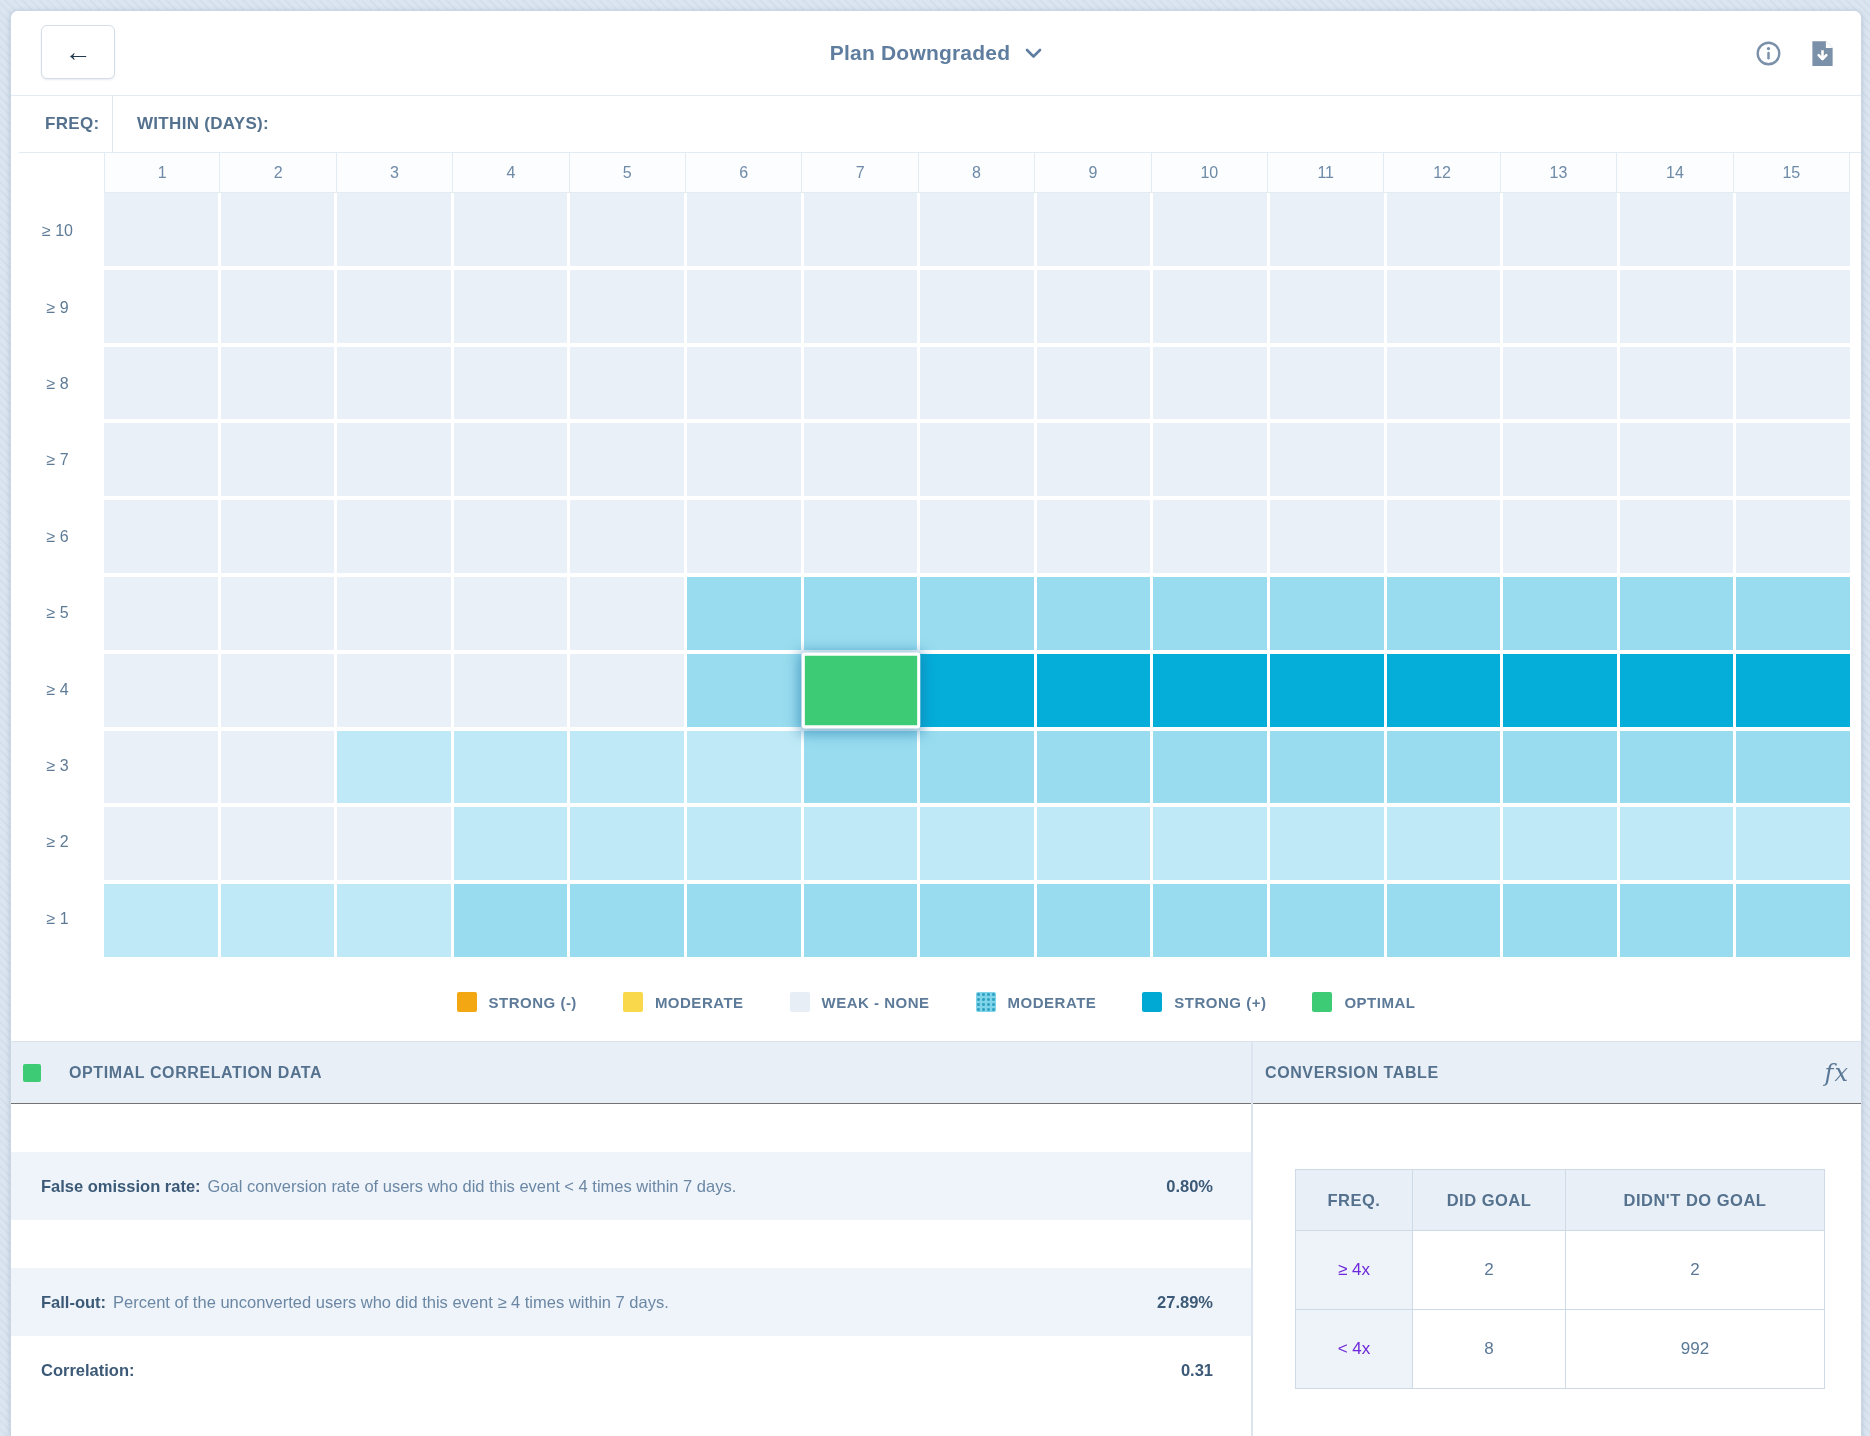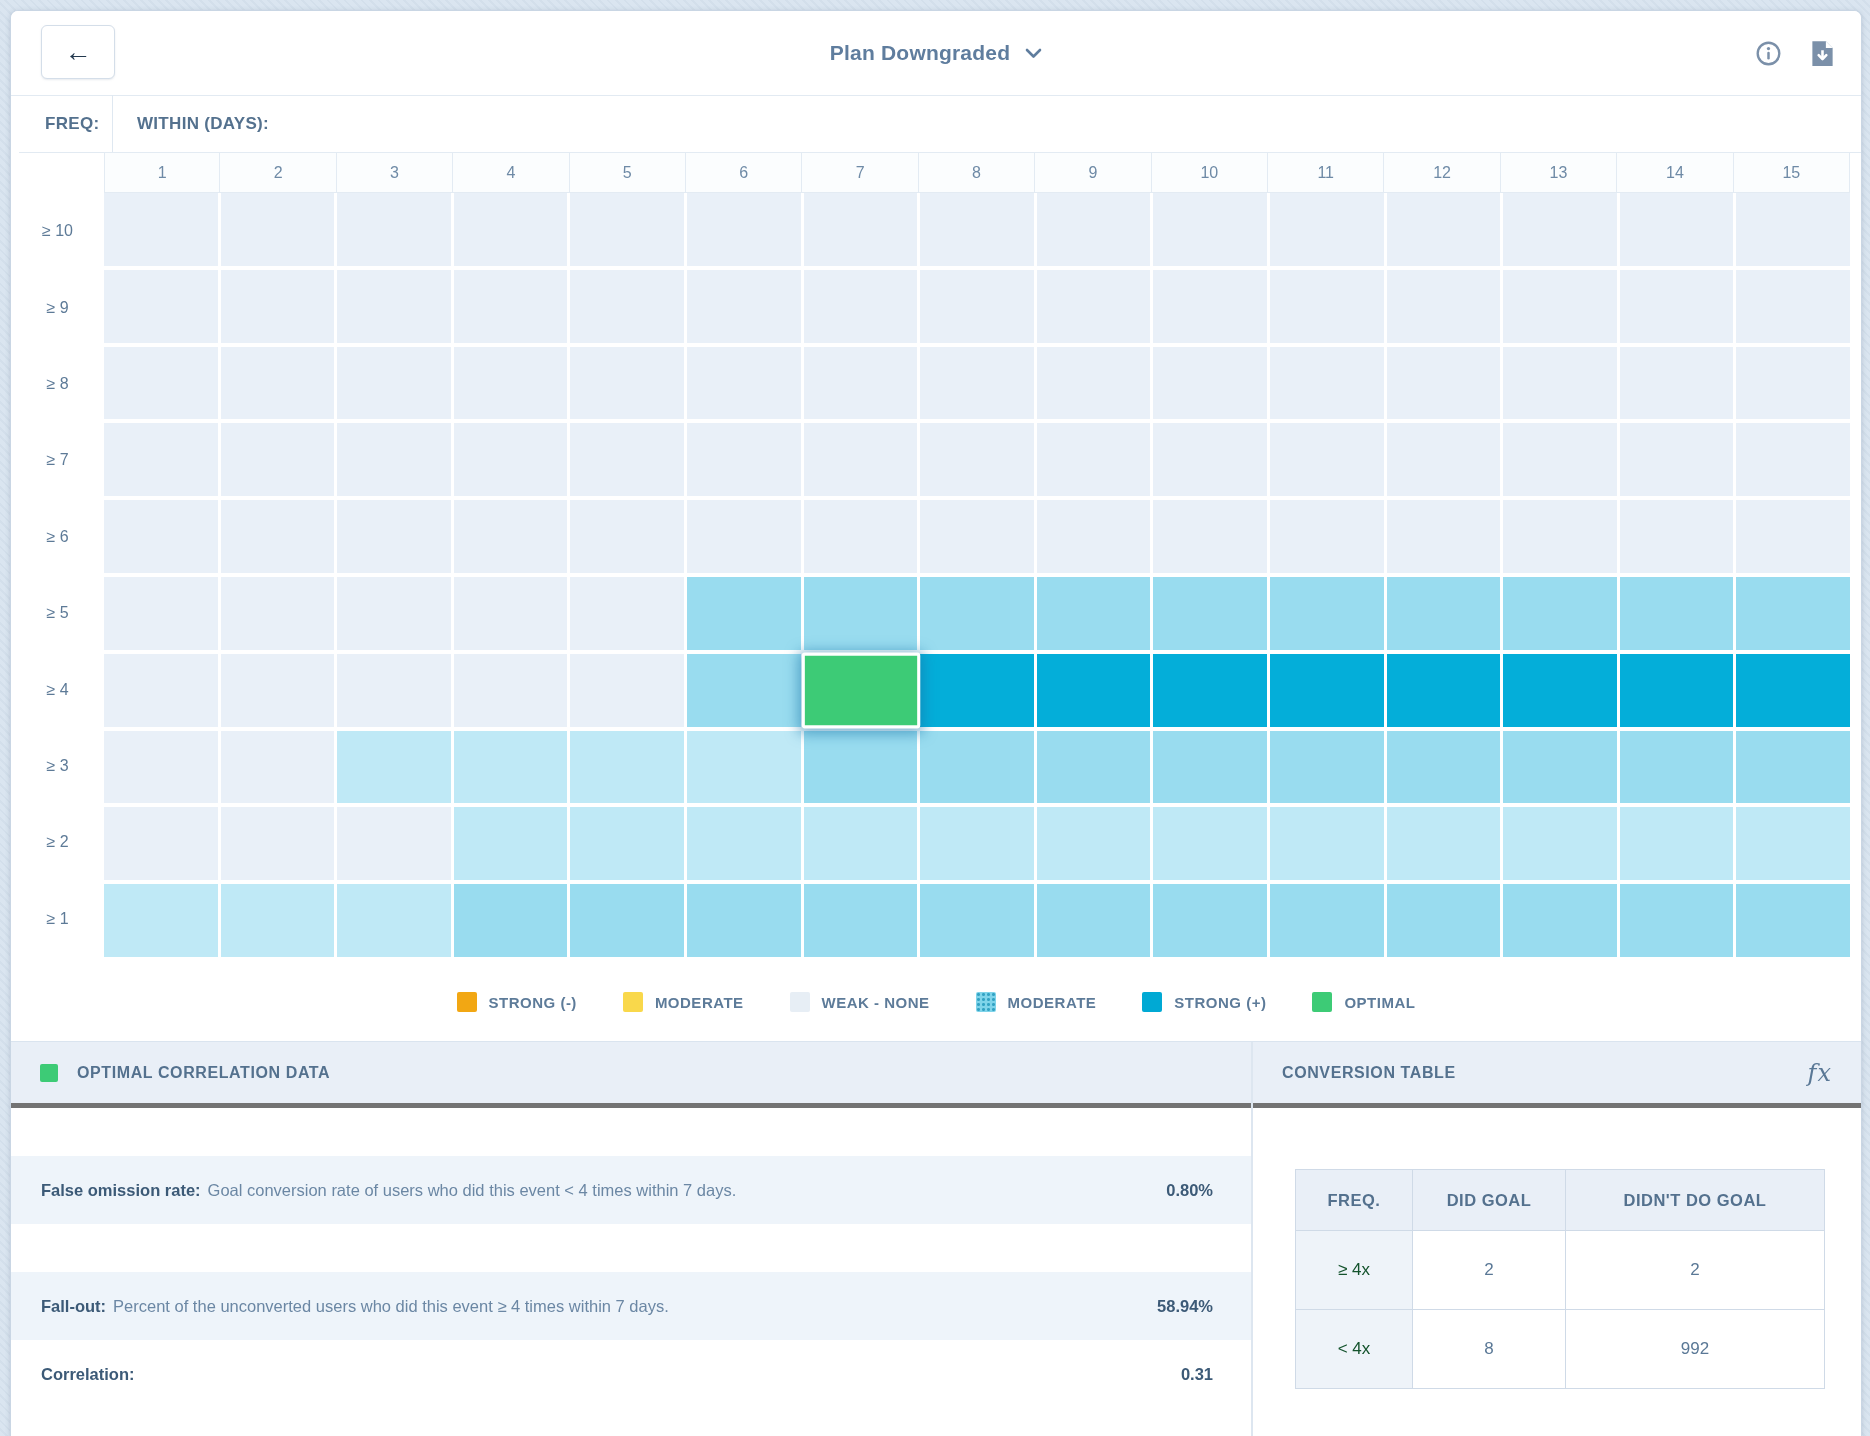--- a/index.html
+++ b/index.html
@@ -56,36 +56,36 @@
   .legend-item{display:flex;align-items:center;gap:12px;}
   .legend-chip{width:20px;height:20px;border-radius:2px;}
   .legend-chip.dots{
     background-image:radial-gradient(rgba(0,130,170,.6) 1.3px,transparent 1.6px);
     background-size:5px 5px;
   }
   .legend-label{font-size:15px;font-weight:600;color:#5d7b99;letter-spacing:.5px;}
   
   .bottom{position:absolute;left:0;top:1030px;width:1850px;height:396px;border-top:1px solid #dae4ef;}
   .divider-v{position:absolute;left:1240px;top:0;width:2px;height:396px;background:#dde6f0;}
-  .panel-head{height:61px;background:#e9eff7;border-bottom:5px solid #737373;display:flex;align-items:center;padding:0 29px;gap:19px;
+  .panel-head{height:61px;background:#e9eff7;border-bottom:1px solid #737373;display:flex;align-items:center;padding:0 12px;gap:28px;
     font-size:16px;font-weight:bold;color:#54718e;letter-spacing:.6px;}
   .panel-left{position:absolute;left:0;top:0;width:1240px;height:396px;overflow:hidden;}
   .panel-right{position:absolute;left:1242px;top:0;right:0;height:396px;overflow:hidden;}
   .green-chip{width:18px;height:18px;border-radius:2px;}
   .metric-row{height:68px;display:flex;align-items:center;padding:0 38px 0 30px;font-size:16.5px;color:#6b87a4;}
   .metric-row.alt{background:#eef4fa;margin-top:48px;}
   .metric-label{font-weight:bold;color:#3c5a77;margin-right:7px;white-space:nowrap;}
   .metric-value{margin-left:auto;font-weight:bold;color:#3c5a77;}
   .fx{margin-left:auto;font-family:"DejaVu Serif","Liberation Serif",serif;font-style:italic;font-weight:normal;
     font-size:24px;color:#5a7896;letter-spacing:1px;cursor:pointer;}
   .conv-table{position:absolute;left:42px;top:127px;border-collapse:collapse;}
   .conv-table th,.conv-table td{border:1px solid #cfdae7;text-align:center;}
   .conv-table th{height:58px;background:#e9eff7;color:#54718e;font-size:16.5px;font-weight:bold;letter-spacing:.5px;}
   .conv-table td{height:76px;font-size:17px;color:#5a7896;}
-  .conv-table td.freq{background:#eef3f9;color:#14532d;}
+  .conv-table td.freq{background:#eef3f9;color:#6d28d9;}
   .conv-table tr + tr td.freq{border-top:0;}
   .th-freq{width:114px;}.th-did{width:150px;}.th-didnt{width:256px;}
 </style>
 </head>
 <body>
 
 <div class="card">
 
   <div class="topbar">
     <div class="back-btn">
@@ -342,21 +342,21 @@
       </div>
       <div>
           <div class="metric-row alt">
             <span class="metric-label">False omission rate:</span>
             <span class="metric-desc">Goal conversion rate of users who did this event &lt; 4 times within 7 days.</span>
             <span class="metric-value">0.80%</span>
           </div>
           <div class="metric-row alt">
             <span class="metric-label">Fall-out:</span>
             <span class="metric-desc">Percent of the unconverted users who did this event ≥ 4 times within 7 days.</span>
-            <span class="metric-value">58.94%</span>
+            <span class="metric-value">27.89%</span>
           </div>
           <div class="metric-row">
             <span class="metric-label">Correlation:</span>
             <span class="metric-value">0.31</span>
           </div>
         </div>
     </div>
     <div class="divider-v"></div>
     <div class="panel-right">
       <div class="panel-head">

